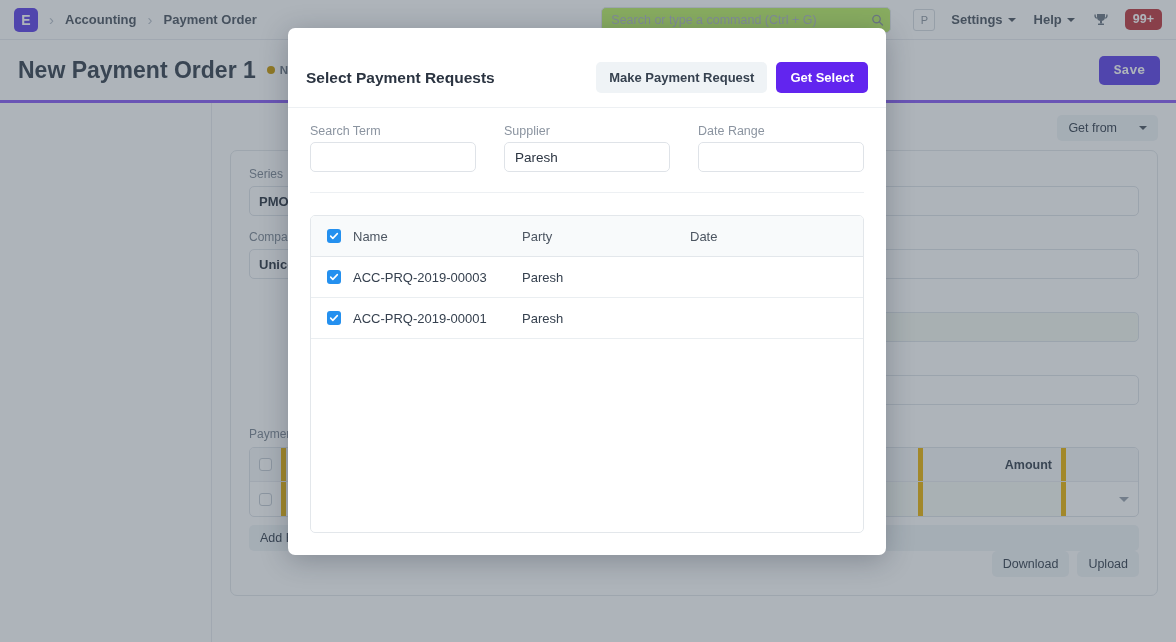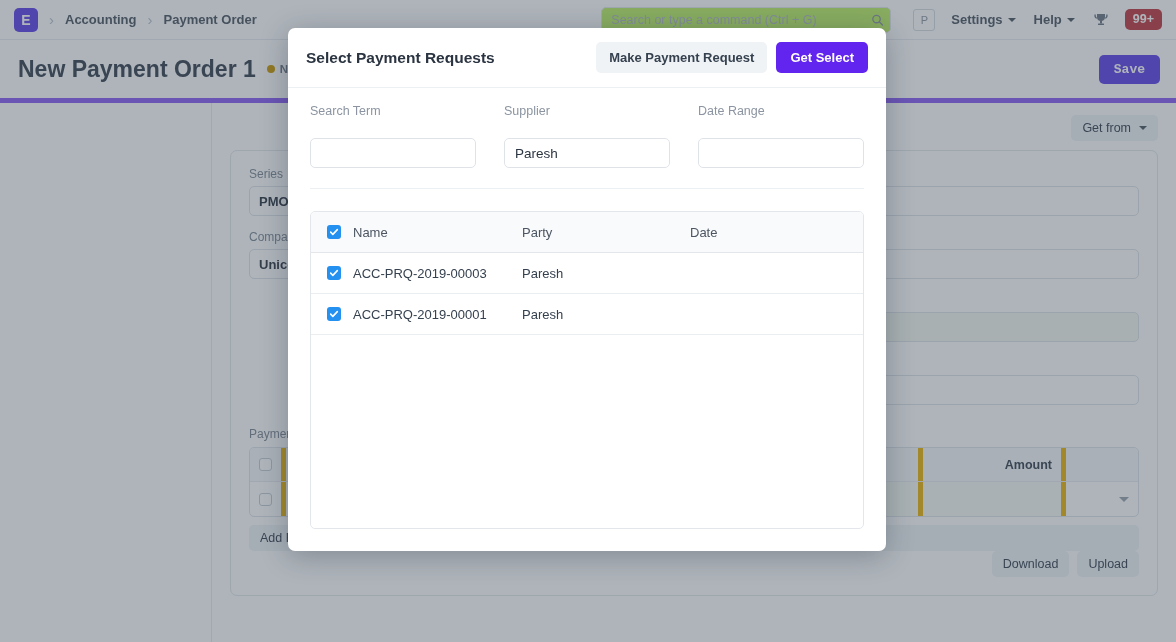--- a/index.html
+++ b/index.html
@@ -121,21 +121,21 @@
     padding: 4px 8px;
     line-height: 1;
   }
 
   
   .page-head {
     height: 63px;
     display: flex;
     align-items: center;
     padding: 0 16px 0 18px;
-    border-bottom: 5px solid #8b5cf6;
+    border-bottom: 3px solid #8b5cf6;
     background: #fff;
   }
   .page-title {
     font-size: 23px;
     font-weight: bold;
     color: #36414f;
     white-space: nowrap;
   }
   .doc-status {
     display: flex;
@@ -193,21 +193,21 @@
     background: #f0f4f7;
     color: #36414f;
     font-size: 12.5px;
     border: none;
     border-radius: 5px;
     padding: 6px 11px;
     font-family: inherit;
     cursor: pointer;
     display: inline-flex;
     align-items: center;
-    gap: 8px;
+    gap: 22px;
   }
 
   .form-card {
     border: 1px solid #e3e7eb;
     border-radius: 7px;
     background: #fff;
     padding: 16px 18px 18px 18px;
   }
   .form-grid {
     display: grid;
@@ -315,20 +315,21 @@
     background: #ffffff;
     border-radius: 7px;
     box-shadow: 0 5px 28px rgba(20,30,45,0.28);
     overflow: hidden;
   }
   .modal-header {
     display: flex;
     align-items: center;
     padding: 14px 18px;
     border-bottom: 1px solid #edf0f3;
+    margin-top: 20px;
   }
   .modal-title {
     font-size: 15.5px;
     font-weight: bold;
     color: #2b3441;
   }
   .modal-header-actions {
     margin-left: auto;
     display: flex;
     align-items: center;
@@ -363,21 +364,21 @@
     display: grid;
     grid-template-columns: 1fr 1fr 1fr;
     column-gap: 28px;
     padding-bottom: 20px;
     border-bottom: 1px solid #edf0f3;
   }
   .filter-label {
     display: block;
     font-size: 12.5px;
     color: #8b94a0;
-    margin-bottom: 20px;
+    margin-bottom: 4px;
   }
   .filter-input {
     width: 100%;
     height: 30px;
     border: 1px solid #dfe3e8;
     border-radius: 5px;
     font-family: inherit;
     font-size: 13.5px;
     color: #2b3441;
     padding: 0 10px;

